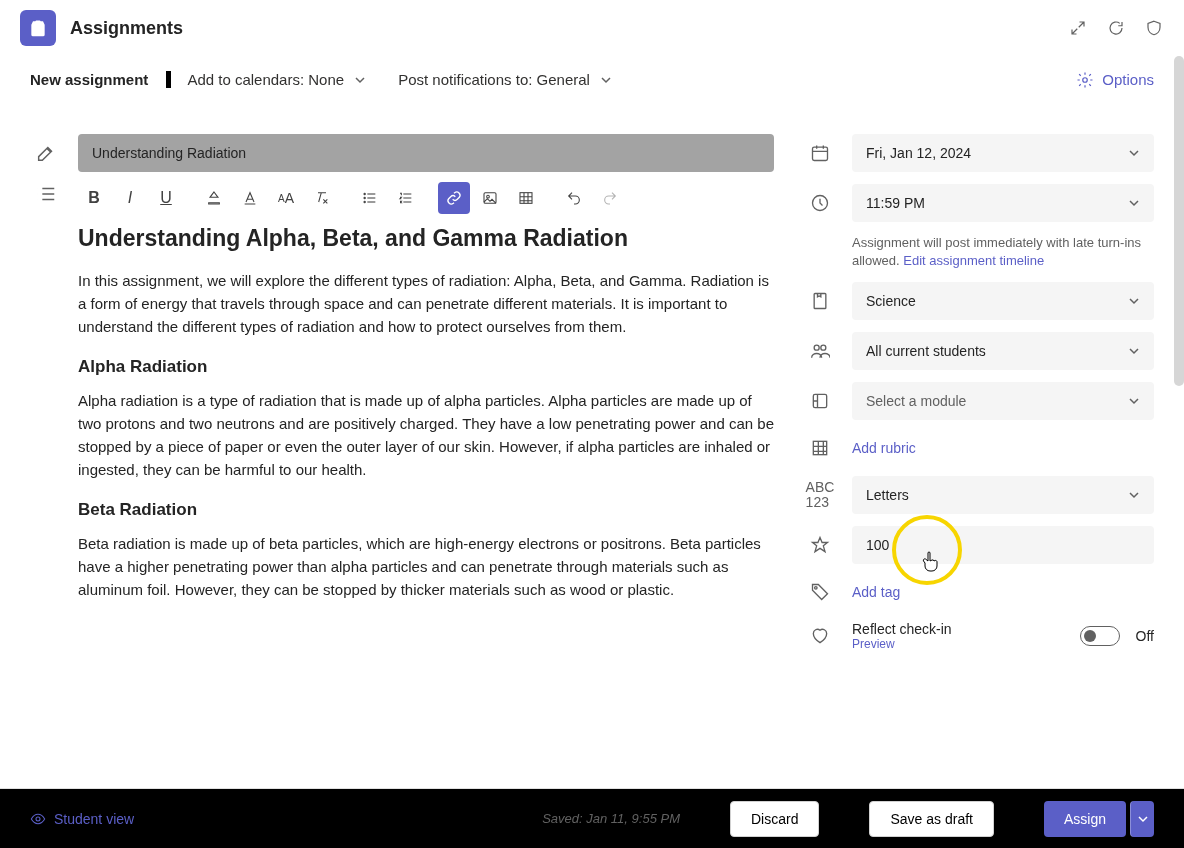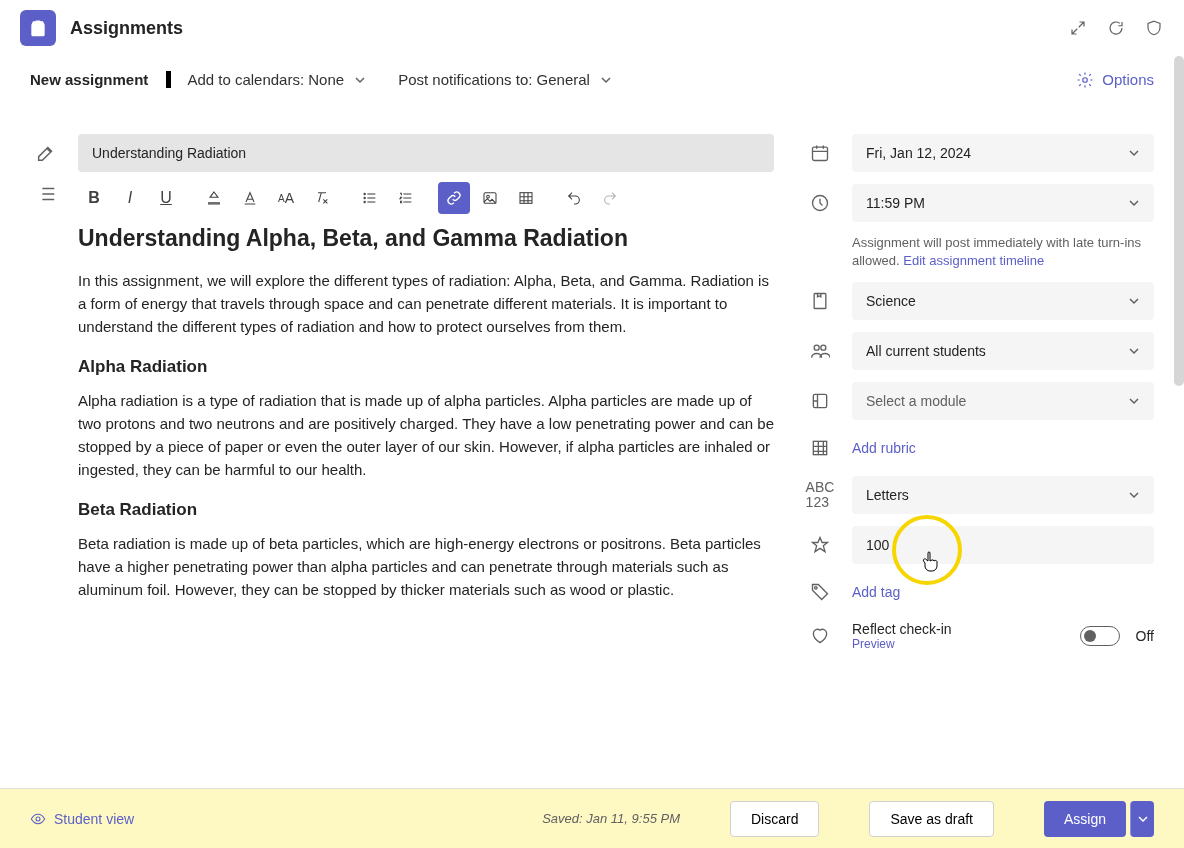--- a/index.html
+++ b/index.html
@@ -107,21 +107,21 @@
   width: 32px;
   height: 32px;
   display: flex;
   align-items: center;
   justify-content: center;
   color: #616161;
 }
 .title-input {
   flex: 1;
   height: 38px;
-  background: #e5e5e5;
+  background: #a3a3a3;
   border: none;
   border-radius: 4px;
   padding: 0 14px;
   font-size: 14px;
   color: #242424;
 }
 .toolbar {
   display: flex;
   align-items: center;
   gap: 4px;
@@ -213,21 +213,21 @@
   padding-left: 0;
 }
 .footer {
   position: absolute;
   bottom: 0; left: 0; right: 0;
   height: 60px;
   border-top: 1px solid #e0e0e0;
   display: flex;
   align-items: center;
   padding: 0 30px;
-  background: #fef9c3;
+  background: #000000;
   gap: 14px;
 }
 .student-view {
   display: flex;
   align-items: center;
   gap: 8px;
   color: #5b5fc7;
   font-size: 14px;
   cursor: pointer;
 }

